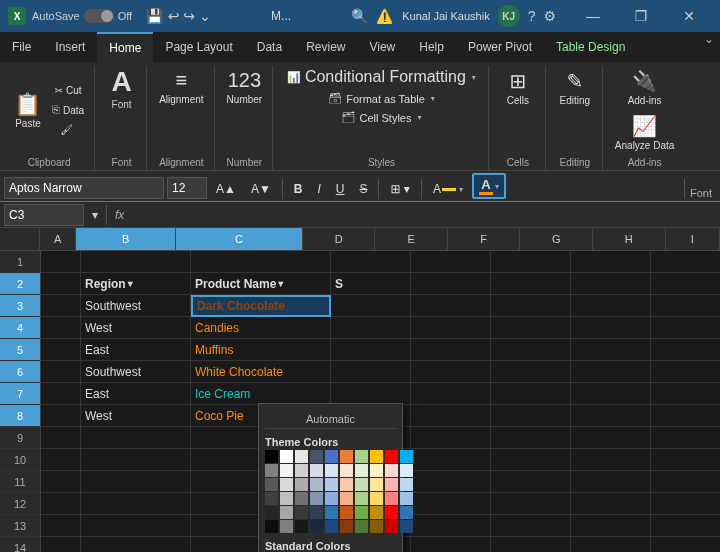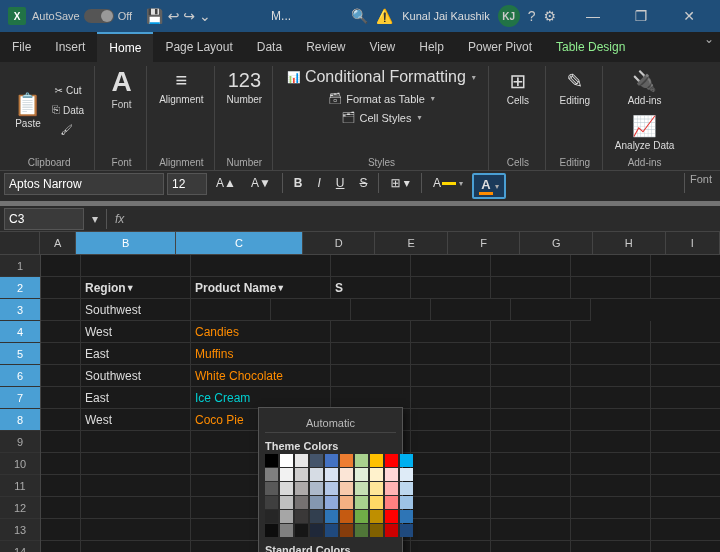--- a/index.html
+++ b/index.html
@@ -29,21 +29,21 @@
     .ribbon-tab.table-design { color: #90ee90; }
 
     .ribbon-content { background: #2b2b2b; padding: 4px 4px 0 4px; display: flex; gap: 2px; align-items: stretch; min-height: 95px; }
     .ribbon-group { display: flex; flex-direction: column; align-items: center; border-right: 1px solid #444; padding: 0 6px 0 6px; position: relative; }
     .ribbon-group-label { font-size: 10px; color: #aaa; position: absolute; bottom: 2px; }
     .ribbon-group-content { display: flex; align-items: center; gap: 2px; flex: 1; padding-bottom: 16px; }
 
     .ribbon-btn { display: flex; flex-direction: column; align-items: center; justify-content: center; padding: 3px 4px; cursor: pointer; border-radius: 2px; min-width: 36px; color: #ddd; font-size: 10px; gap: 2px; }
 
     
-    .font-toolbar { background: #2b2b2b; padding: 2px 4px; display: flex; align-items: flex-start; gap: 3px; border-bottom: 5px solid #737373; min-height: 30px; }
+    .font-toolbar { background: #2b2b2b; padding: 2px 4px; display: flex; align-items: flex-end; gap: 3px; border-bottom: 1px solid #737373; min-height: 30px; }
     .font-name-box { background: #3a3a3a; border: 1px solid #555; color: #fff; font-size: 12px; padding: 1px 4px; width: 160px; height: 22px; }
     .font-size-box { background: #3a3a3a; border: 1px solid #555; color: #fff; font-size: 12px; padding: 1px 4px; width: 40px; height: 22px; }
     .font-btn { color: #ddd; padding: 2px 5px; cursor: pointer; border-radius: 2px; font-size: 12px; border: 1px solid transparent; background: transparent; display: flex; align-items: center; gap: 1px; }
     .separator { width: 1px; height: 20px; background: #555; margin: 0 2px; }
 
     
     .formula-bar { display: flex; align-items: center; background: #2b2b2b; border-bottom: 1px solid #444; height: 26px; }
     .name-box { background: #3a3a3a; border: 1px solid #555; color: #fff; font-size: 12px; padding: 2px 4px; width: 80px; height: 22px; margin: 2px 4px; }
     .formula-expand { color: #ccc; padding: 0 4px; cursor: pointer; }
     .formula-bar-separator { width: 1px; height: 20px; background: #555; margin: 0 4px; }
@@ -345,20 +345,21 @@
           <div class="cell" style="width:80px;"></div>
           <div class="cell" style="width:80px;"></div>
           <div class="cell" style="width:80px;"></div>
           <div class="cell" style="width:80px;"></div>
 
         </div>
 
         <div class="grid-row">
           <div class="cell" style="width:40px;"></div>
           <div class="cell" style="width:110px;color:#ddd;">Southwest</div>
+          <div class="cell selected" style="width:140px;color:#8B4513;font-weight:bold;">Dark Chocolate</div>
           <div class="cell" style="width:80px;"></div>
           <div class="cell" style="width:80px;"></div>
           <div class="cell" style="width:80px;"></div>
           <div class="cell" style="width:80px;"></div>
           <div class="cell" style="width:80px;"></div>
 
         </div>
 
         <div class="grid-row">
           <div class="cell" style="width:40px;"></div>

